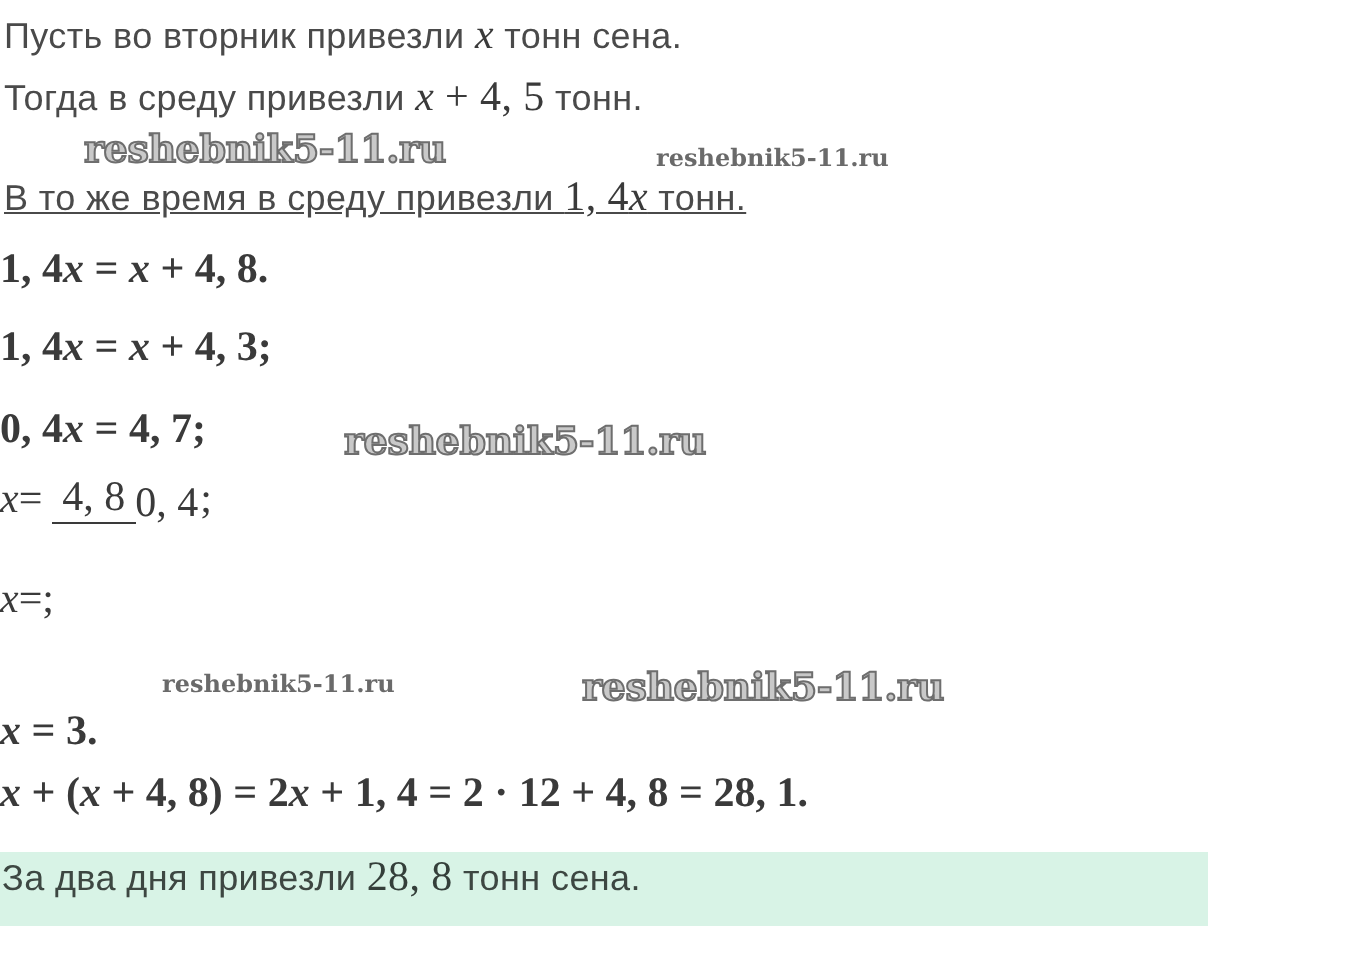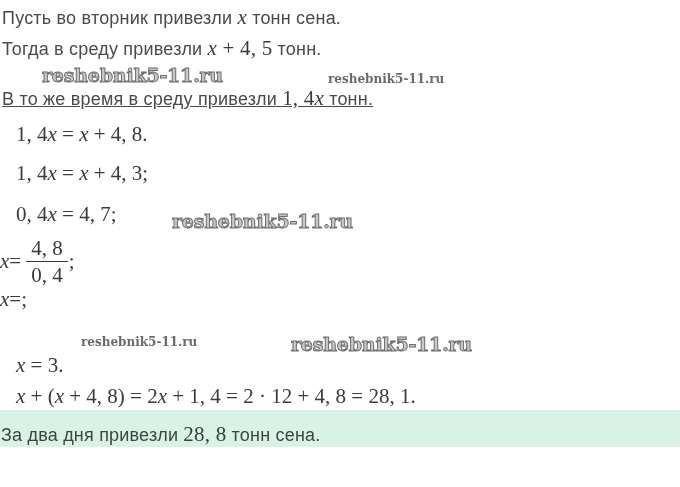--- a/index.html
+++ b/index.html
@@ -18,47 +18,47 @@
     color: #4a4a4a;
     letter-spacing: 0.2px;
   }
   
   .m, .eq {
     font-family: "Liberation Serif", serif;
     font-size: 21px;
     color: #3a3a3a;
   }
   .it { font-style: italic; }
-  .eq-line { left: 16px; }
+  .eq-line { left: 0; font-weight: bold; }
   
   .frac-line { display: flex; align-items: center; }
-  .frac { display: inline-flex; flex-direction: column; align-items: center; margin: 0 1px 0 5px; }
+  .frac { display: inline-flex; flex-direction: row; align-items: center; margin: 0 1px 0 5px; }
   .frac .num { padding: 0 5px 2px; border-bottom: 1.4px solid #3a3a3a; line-height: 1.05; }
   .frac .den { padding-top: 2px; line-height: 1.05; }
   
   .wm {
     font-family: "DejaVu Serif", serif;
     font-weight: bold;
     user-select: none;
     margin-left: 24px;
   }
   .wm-big {
     font-size: 19px;
     letter-spacing: -0.2px;
     color: #c9c9c9;
     -webkit-text-stroke: 1px #6e6e6e;
   }
   .wm-small { font-size: 12px; color: #6a6a6a; }
   
   .answer {
-    left: 0; top: 410px;
-    width: 680px; height: 37px;
+    left: 0; top: 426px;
+    width: 604px; height: 37px;
     background: #d8f3e6;
     display: flex;
-    align-items: flex-end;
+    align-items: flex-start;
   }
   .answer .t-line { position: static; color: #3d4742; }
   .answer .m { color: #343f3a; }
 </style>
 </head>
 <body>
 
 <div class="abs t-line" style="left:2px; top:5px;"><span>Пусть во вторник привезли </span><span class="m it">x</span><span> тонн сена.</span></div>
 
 <div class="abs t-line" style="left:2px; top:36px;"><span>Тогда в среду привезли </span><span class="m it">x</span><span class="m"> + 4, 5</span><span> тонн.</span></div>

